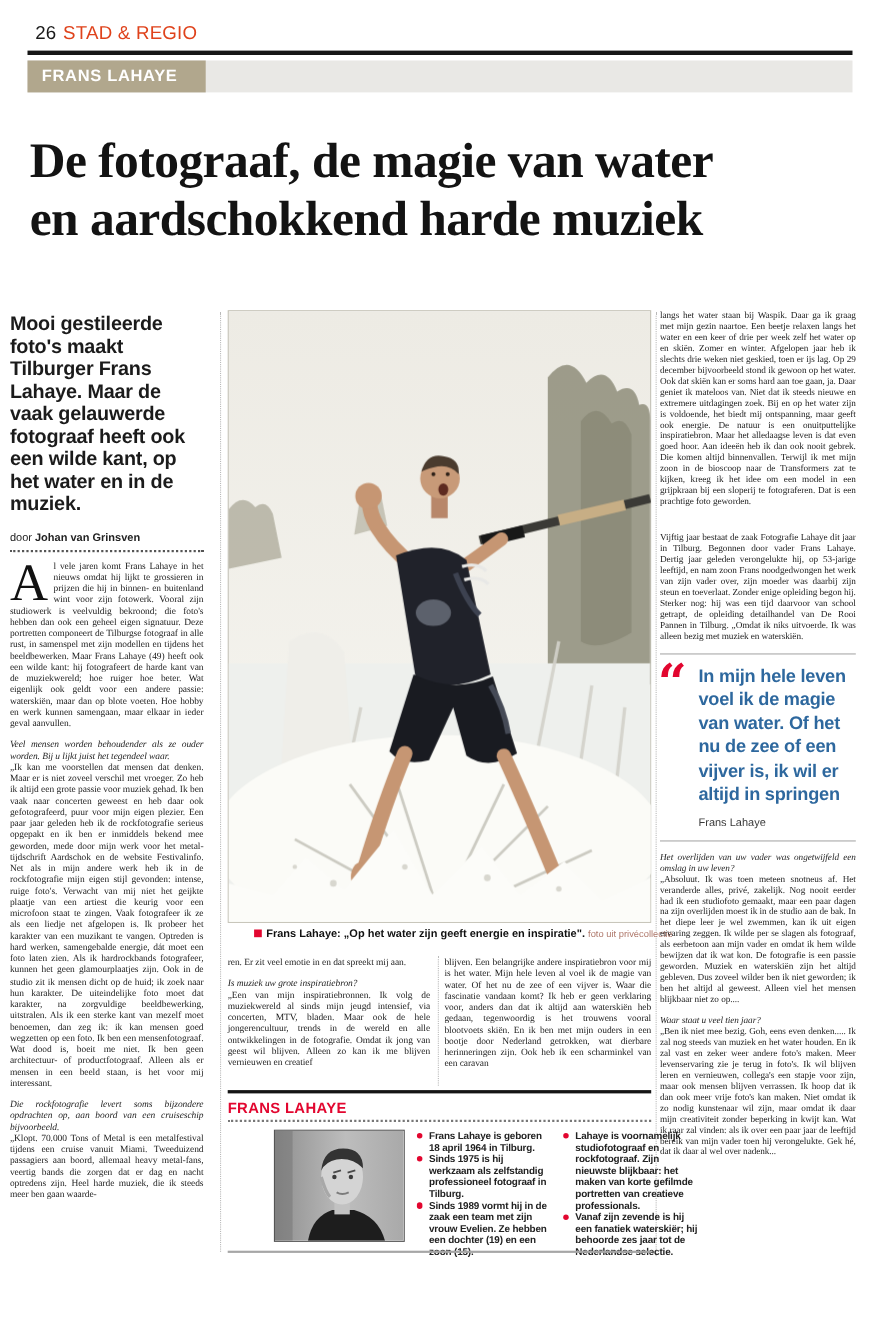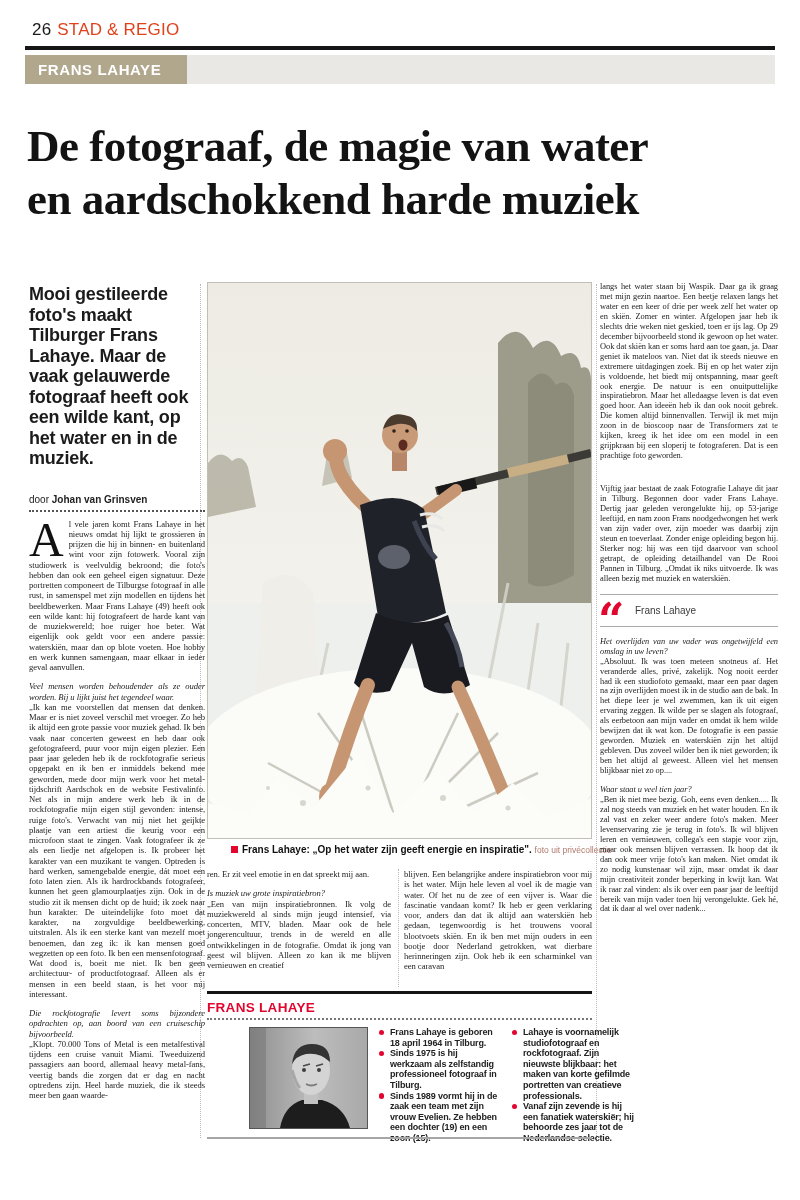--- a/index.html
+++ b/index.html
@@ -10,26 +10,26 @@
   .masthead .section{color:var(--section_red);margin-left:6px;}
   .toprule{position:absolute;left:25px;top:46px;width:750px;height:4px;background:#161616;}
   .kickerbar{position:absolute;left:25px;top:55px;width:750px;height:29px;background:var(--kicker_gray);}
   .kickerbox{position:absolute;left:25px;top:55px;width:162px;height:29px;background:var(--kicker_tan);
              color:#fff;font-size:15px;font-weight:bold;letter-spacing:.6px;line-height:29px;padding-left:13px;box-sizing:border-box;}
   
   .headline{position:absolute;left:27px;top:120px;width:746px;font-family:"Liberation Serif",serif;
             font-weight:400;font-size:45px;line-height:53px;color:#131313;letter-spacing:-.5px;}
   
   .col{position:absolute;}
-  .col1{left:29px;top:284px;width:176px;}
+  .col1{left:9px;top:284px;width:176px;}
   .col2{left:207px;top:869px;width:184px;}
   .col3{left:404px;top:869px;width:188px;}
   .col4{left:600px;top:282px;width:178px;}
   .standfirst{font-size:18px;line-height:20.5px;font-weight:bold;color:#1b1b1b;letter-spacing:-.2px;}
-  .byline{margin-top:25px;font-size:10px;color:#222;}
+  .byline{margin-top:15px;font-size:10px;color:#222;}
   .byline b{font-weight:bold;}
   .dotrule{border-top:2px dotted #555;margin:5px 0 7px 0;}
   .bodytext{font-family:"Liberation Serif",serif;font-size:8.6px;line-height:10.25px;color:#1c1c1c;
             letter-spacing:-.05px;}
   .tight{font-size:8.4px;line-height:9.95px;}
   .bodytext p{margin:0;text-align:justify;}
   .bodytext p.q{font-style:italic;margin-top:9px;}
   .bodytext p.gap{margin-top:23px;}
   .dropcap{float:left;font-family:"Liberation Serif",serif;font-size:48px;line-height:38px;
            padding:2px 5px 0 0;color:#111;}
@@ -197,20 +197,21 @@
     </div>
 
   <div class="col col4">
     <div class="bodytext tight" id="flow-col4a">
         <p class="p">langs het water staan bij Waspik. Daar ga ik graag met mijn gezin naartoe. Een beetje relaxen langs het water en een keer of drie per week zelf het water op en skiën. Zomer en winter. Afgelopen jaar heb ik slechts drie weken niet geskied, toen er ijs lag. Op 29 december bijvoorbeeld stond ik gewoon op het water. Ook dat skiën kan er soms hard aan toe gaan, ja. Daar geniet ik mateloos van. Niet dat ik steeds nieuwe en extremere uitdagingen zoek. Bij en op het water zijn is voldoende, het biedt mij ontspanning, maar geeft ook energie. De natuur is een onuitputtelijke inspiratiebron. Maar het alledaagse leven is dat even goed hoor. Aan ideeën heb ik dan ook nooit gebrek. Die komen altijd binnenvallen. Terwijl ik met mijn zoon in de bioscoop naar de Transformers zat te kijken, kreeg ik het idee om een model in een grijpkraan bij een sloperij te fotograferen. Dat is een prachtige foto geworden.</p>
         <p class="p gap">Vijftig jaar bestaat de zaak Fotografie Lahaye dit jaar in Tilburg. Begonnen door vader Frans Lahaye. Dertig jaar geleden verongelukte hij, op 53-jarige leeftijd, en nam zoon Frans noodgedwongen het werk van zijn vader over, zijn moeder was daarbij zijn steun en toeverlaat. Zonder enige opleiding begon hij. Sterker nog: hij was een tijd daarvoor van school getrapt, de opleiding detailhandel van De Rooi Pannen in Tilburg. „Omdat ik niks uitvoerde. Ik was alleen bezig met muziek en waterskiën.</p>
       </div>
     <div class="qrule"></div>
     <div class="pullquote">
       <span class="qmark">“</span>
+      <div class="qtext">In mijn hele leven voel ik de magie van water. Of het nu de zee of een vijver is, ik wil er altijd in springen</div>
       <div class="qattr">Frans Lahaye</div>
     </div>
     <div class="qrule"></div>
     <div class="bodytext tight" id="flow-col4b">
         <p class="q">Het overlijden van uw vader was ongetwijfeld een omslag in uw leven?</p>
         <p class="p">„Absoluut. Ik was toen meteen snotneus af. Het veranderde alles, privé, zakelijk. Nog nooit eerder had ik een studiofoto gemaakt, maar een paar dagen na zijn overlijden moest ik in de studio aan de bak. In het diepe leer je wel zwemmen, kan ik uit eigen ervaring zeggen. Ik wilde per se slagen als fotograaf, als eerbetoon aan mijn vader en omdat ik hem wilde bewijzen dat ik wat kon. De fotografie is een passie geworden. Muziek en waterskiën zijn het altijd gebleven. Dus zoveel wilder ben ik niet geworden; ik ben het altijd al geweest. Alleen viel het mensen blijkbaar niet zo op....</p>
         <p class="q">Waar staat u veel tien jaar?</p>
         <p class="p">„Ben ik niet mee bezig. Goh, eens even denken..... Ik zal nog steeds van muziek en het water houden. En ik zal vast en zeker weer andere foto's maken. Meer levenservaring zie je terug in foto's. Ik wil blijven leren en vernieuwen, collega's een stapje voor zijn, maar ook mensen blijven verrassen. Ik hoop dat ik dan ook meer vrije foto's kan maken. Niet omdat ik zo nodig kunstenaar wil zijn, maar omdat ik daar mijn creativiteit zonder beperking in kwijt kan. Wat ik raar zal vinden: als ik over een paar jaar de leeftijd bereik van mijn vader toen hij verongelukte. Gek hé, dat ik daar al wel over nadenk...</p>
       </div>
   </div>

